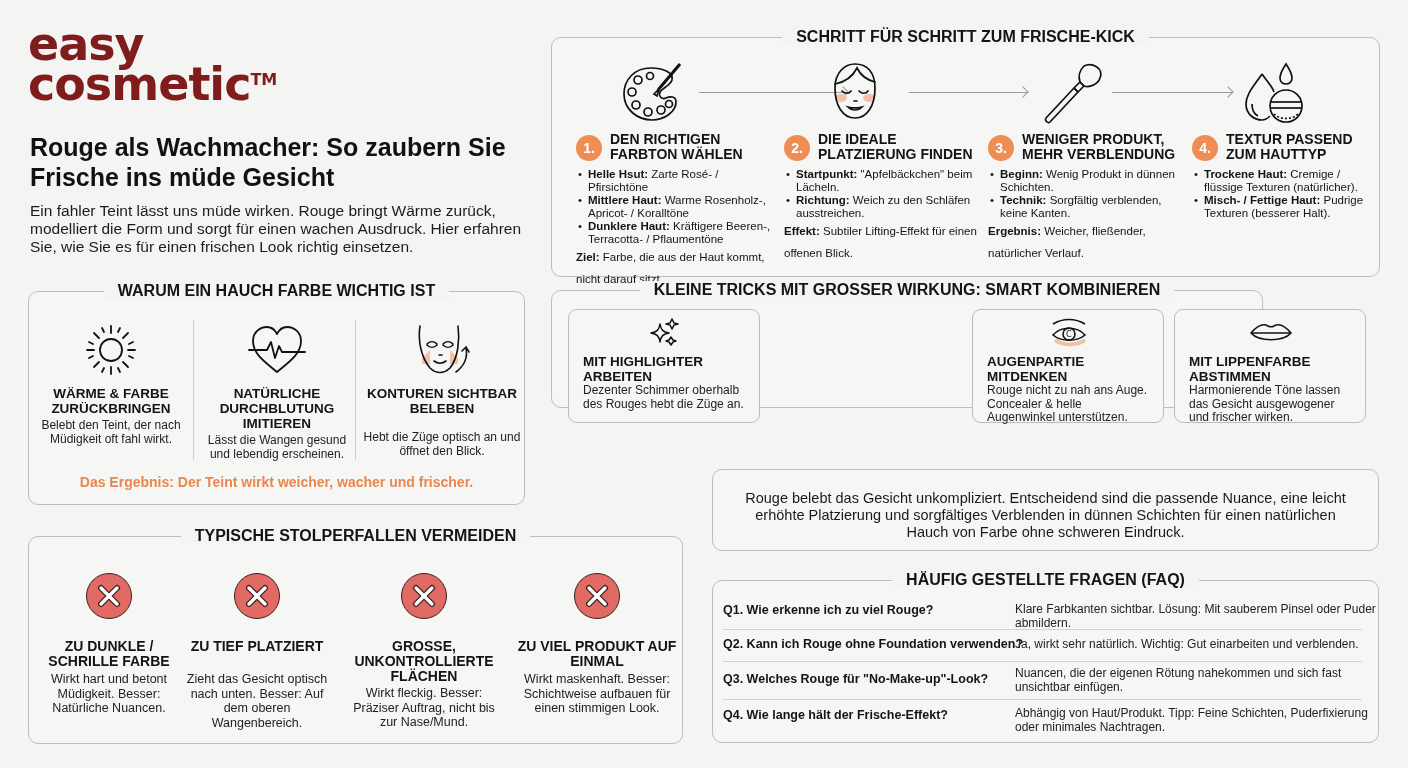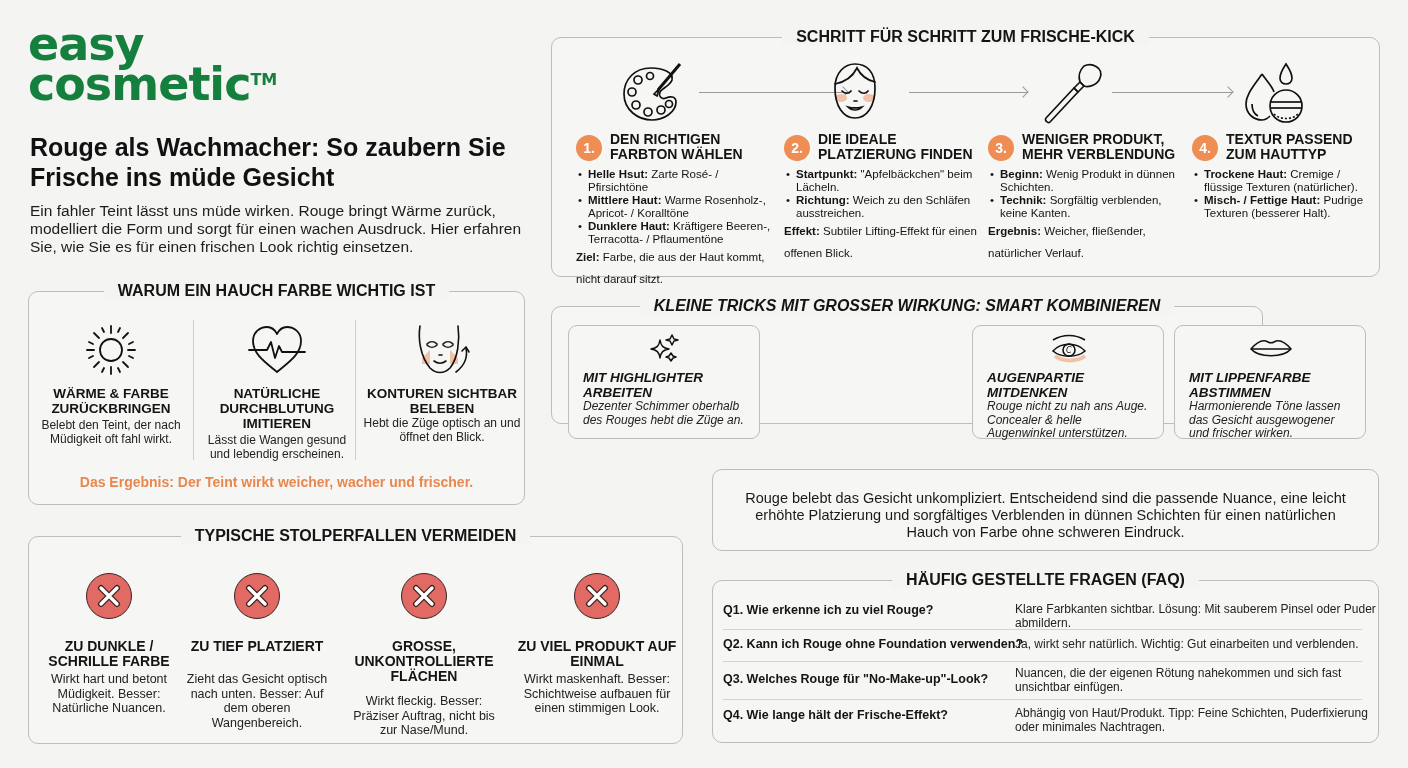--- a/index.html
+++ b/index.html
@@ -9,21 +9,21 @@
     font-family: "Liberation Sans", "DejaVu Sans", sans-serif;
     color: #141414;
     position: relative;
   }
   .abs { position: absolute; }
   
   .logo {
     left: 28px; top: 24px;
     font-family: "DejaVu Sans", sans-serif;
     font-weight: bold;
-    color: #15803d;
+    color: #7f1d1d;
     font-size: 46px;
     line-height: 40px;
     letter-spacing: -1px;
   }
   .logo .tm { font-size: 16px; vertical-align: top; position: relative; top: -4px; letter-spacing: 0; }
   .headline {
     left: 30px; top: 132px; width: 500px;
     font-size: 25px; font-weight: bold; line-height: 30px; color: #111;
   }
   .intro {
@@ -174,21 +174,21 @@
           <path d="M33 22 C 36 19, 40 19, 43 22"></path>
         <path d="M17 23 C 20 26, 24 26, 27 23"></path>
           <path d="M33 23 C 36 26, 40 26, 43 23"></path>
         <path d="M29 33 H 32"></path>
           <path d="M24 39 C 28 42, 32 42, 36 39"></path>
         <path d="M46 50 C 54 44, 58 36, 56 26"></path>
           <path d="M52 29 L 56 25 L 59 30"></path>
       </svg>
     </div>
     <h4>KONTUREN SICHTBAR BELEBEN</h4>
-    <p style="margin-top:0;">Hebt die Züge optisch an und öffnet den Blick.</p>
+    <p style="margin-top:14px;">Hebt die Züge optisch an und öffnet den Blick.</p>
   </div>
 
   <div class="result-text">Das Ergebnis: Der Teint wirkt weicher, wacher und frischer.</div>
 </section>
 
 <section class="panel" style="left:28px; top:536px; width:655px; height:208px;">
   <div class="panel-title"><span>TYPISCHE STOLPERFALLEN VERMEIDEN</span></div>
 
   <div class="pit-col" style="left:0px;">
     <div class="xcircle">
@@ -211,21 +211,21 @@
     <p>Zieht das Gesicht optisch nach unten. Besser: Auf dem oberen Wangenbereich.</p>
   </div>
   <div class="pit-col" style="left:315px;">
     <div class="xcircle">
       <svg width="26" height="26" viewBox="0 0 26 26">
           <path d="M5 5 L21 21 M21 5 L5 21" stroke="#3b2222" stroke-width="6" stroke-linecap="round"></path>
           <path d="M5 5 L21 21 M21 5 L5 21" stroke="#fff" stroke-width="3.4" stroke-linecap="round"></path>
         </svg>
     </div>
     <h4>GROSSE, UNKONTROLLIERTE FLÄCHEN</h4>
-    <p style="margin-top:10px;text-align:center;">Wirkt fleckig. Besser: Präziser Auftrag, nicht bis zur Nase/Mund.</p>
+    <p style="margin-top:2px;text-align:center;">Wirkt fleckig. Besser: Präziser Auftrag, nicht bis zur Nase/Mund.</p>
   </div>
   <div class="pit-col" style="left:488px;">
     <div class="xcircle">
       <svg width="26" height="26" viewBox="0 0 26 26">
           <path d="M5 5 L21 21 M21 5 L5 21" stroke="#3b2222" stroke-width="6" stroke-linecap="round"></path>
           <path d="M5 5 L21 21 M21 5 L5 21" stroke="#fff" stroke-width="3.4" stroke-linecap="round"></path>
         </svg>
     </div>
     <h4>ZU VIEL PRODUKT AUF EINMAL</h4>
     <p>Wirkt maskenhaft. Besser: Schichtweise aufbauen für einen stimmigen Look.</p>
@@ -326,21 +326,21 @@
       <div class="badge">4.</div>
       <h4>TEXTUR PASSEND ZUM HAUTTYP</h4>
     </div>
     <ul>
       <li><b>Trockene Haut:</b><span> Cremige / flüssige Texturen (natürlicher).</span></li>
       <li><b>Misch- / Fettige Haut:</b><span> Pudrige Texturen (besserer Halt).</span></li>
     </ul>
   </div>
 </section>
 
-<section class="panel" style="left:551px; top:306px; width:712px; height:118px;font-style:italic;">
+<section class="panel" style="left:551px; top:290px; width:712px; height:118px;">
   <div class="panel-title"><span>KLEINE TRICKS MIT GROSSER WIRKUNG: SMART KOMBINIEREN</span></div>
 
   <div class="trick" style="left:16px;">
     <div class="icon">
       <svg width="34" height="30" viewBox="0 0 34 30" fill="none" stroke="#111" stroke-width="1.5" stroke-linejoin="round">
         <path d="M12 6 C 13 12, 15 14, 21 15 C 15 16, 13 18, 12 24 C 11 18, 9 16, 3 15 C 9 14, 11 12, 12 6 Z"></path>
         <path d="M24 1 L 26 5 L 30 6 L 26 7 L 24 11 L 22 7 L 18 6 L 22 5 Z"></path>
         <path d="M23 19 L 25 22 L 28 23 L 25 24 L 23 27 L 21 24 L 18 23 L 21 22 Z"></path>
       </svg>
     </div>

